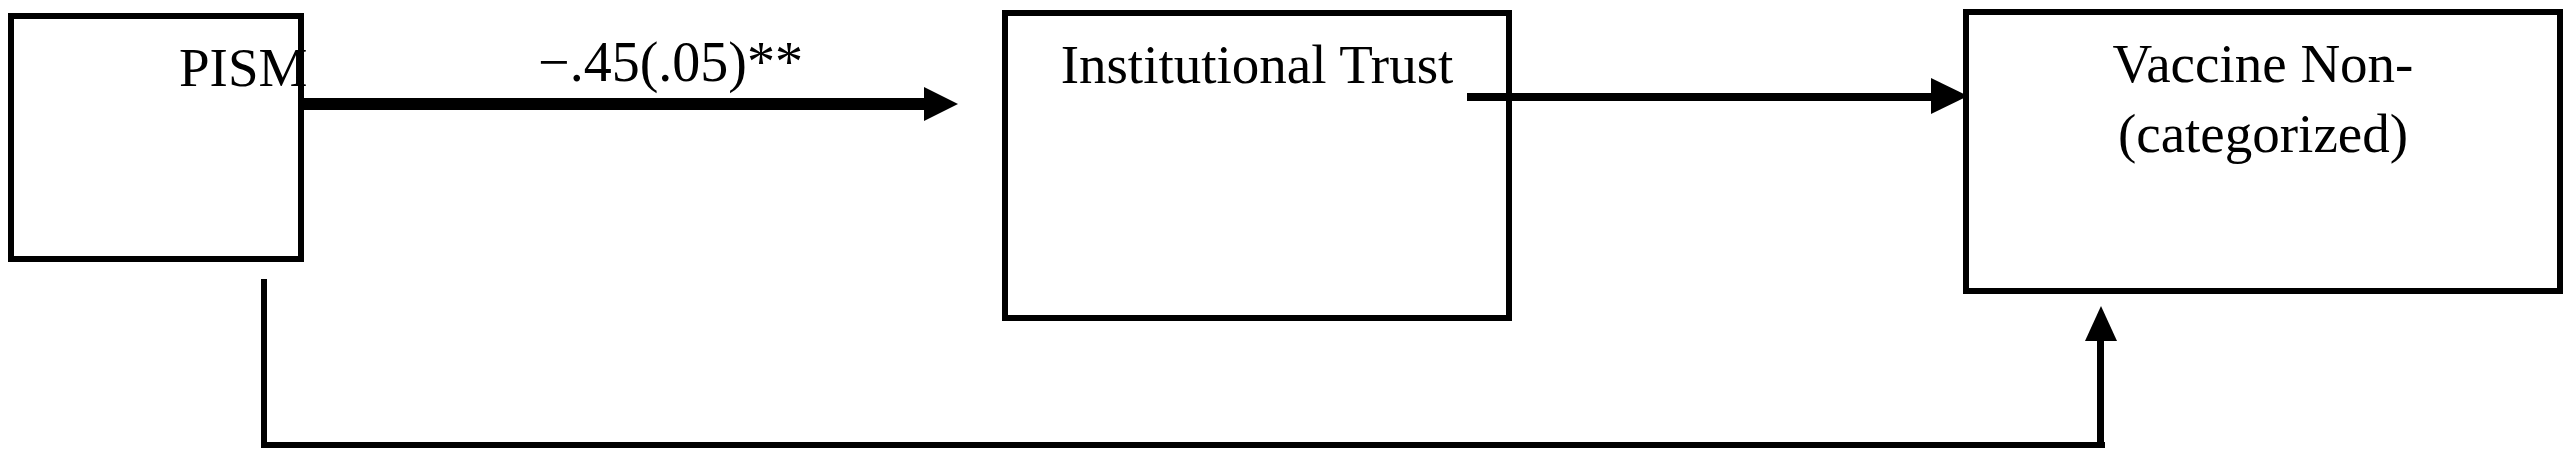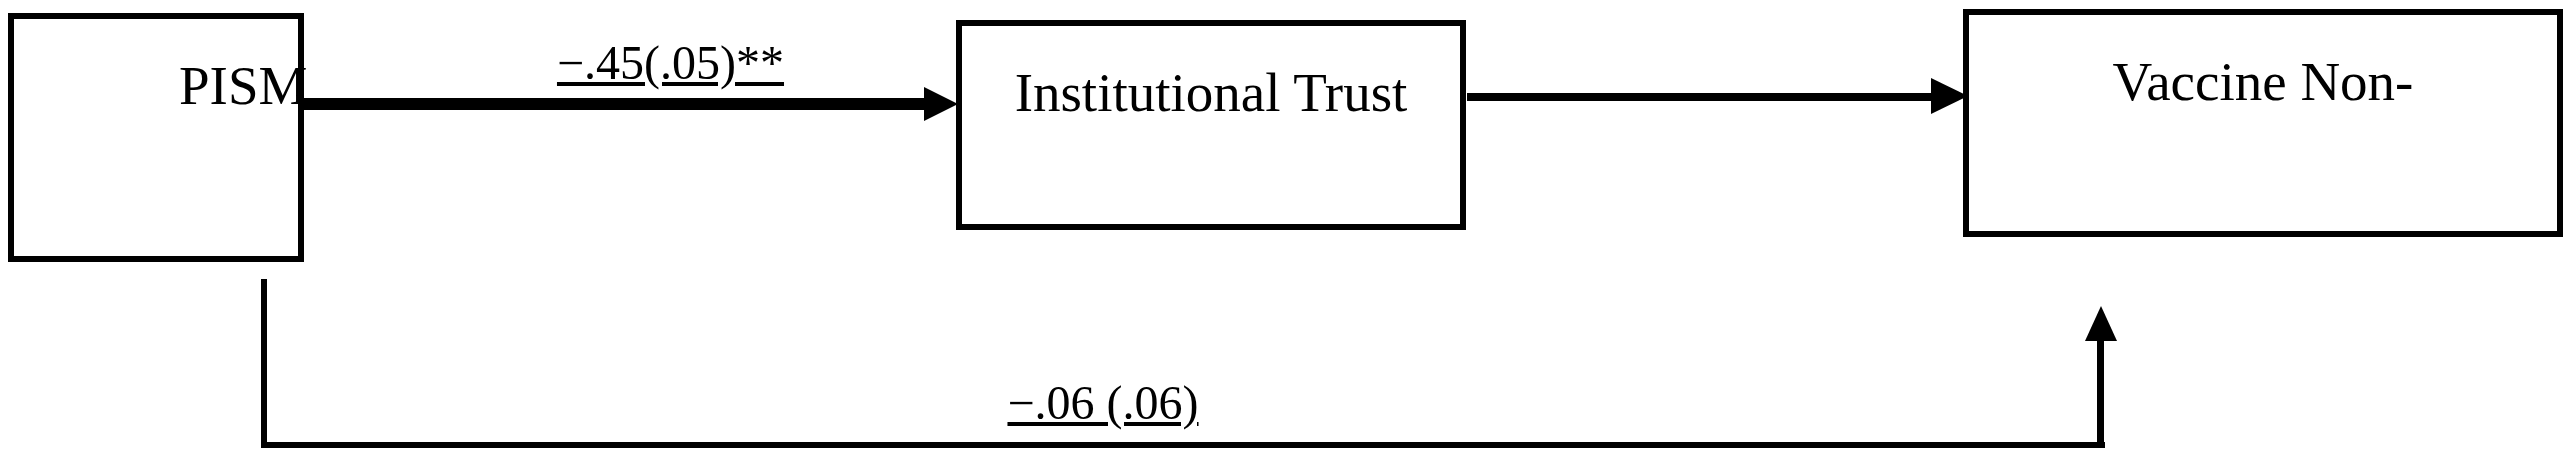--- a/index.html
+++ b/index.html
@@ -13,34 +13,33 @@
     overflow: hidden;
   }
   .node {
     position: absolute;
     box-sizing: border-box;
     border: 6.1px solid #000000;
     background: #ffffff;
     text-align: center;
     font-size: 55px;
     line-height: 70px;
-    padding-top: 32px;
+    padding-top: 14px;
   }
   #node-pism { left: 8px; top: 13.4px; width: 296px; height: 249px; text-indent: 165px; }
-  #node-institutional-trust { left: 956px; top: 10.4px; width: 510px; height: 210px; margin-top: 10px; }
-  #node-vaccine-non-hesitancy { left: 1963px; top: 9.2px; width: 600px; height: 228px; border-width: 6.7px; }
+  #node-institutional-trust { left: 1002px; top: 10.4px; width: 510px; height: 311px; }
+  #node-vaccine-non-hesitancy { left: 1963px; top: 9.2px; width: 600px; height: 285px; border-width: 6.7px; }
   .node-line { display: block; }
 
   .edge-label {
     position: absolute;
-    font-size: 48px;
+    font-size: 56px;
     line-height: 61px;
     text-align: center;
     white-space: nowrap;
-    text-decoration: underline;
   }
   #edge-a-label { left: 365px;  top: 32px;  width: 611px; }
   #edge-b-label { left: 1319px; top: 32px;  width: 611px; }
   #edge-c-label { left: 492px;  top: 372px; width: 1222px; }
 
   .hline, .vline { position: absolute; background: #000000; }
 
   
   #edge-a-line { left: 304px; top: 98px; width: 622px; height: 12.2px; }
   #edge-a-head {
@@ -75,29 +74,29 @@
   <div class="node" id="node-pism">
     <span class="node-line">PISM</span>
   </div>
 
   <div class="node" id="node-institutional-trust">
     <span class="node-line">Institutional Trust</span>
   </div>
 
   <div class="node" id="node-vaccine-non-hesitancy">
     <span class="node-line">Vaccine Non-</span>
+    <span class="node-line">(categorized)</span>
   </div>
 
   <div class="hline" id="edge-a-line"></div>
   <div id="edge-a-head"></div>
   <div class="edge-label" id="edge-a-label">−.45(.05)**</div>
 
   <div class="hline" id="edge-b-line"></div>
   <div id="edge-b-head"></div>
 
   <div class="vline" id="edge-c-v1"></div>
   <div class="hline" id="edge-c-h"></div>
   <div class="vline" id="edge-c-v2"></div>
   <div id="edge-c-head"></div>
-  <div class="edge-label" id="edge-c-label">−.06 (.06)</div>
 
 </div>
 
 
 </body></html>

